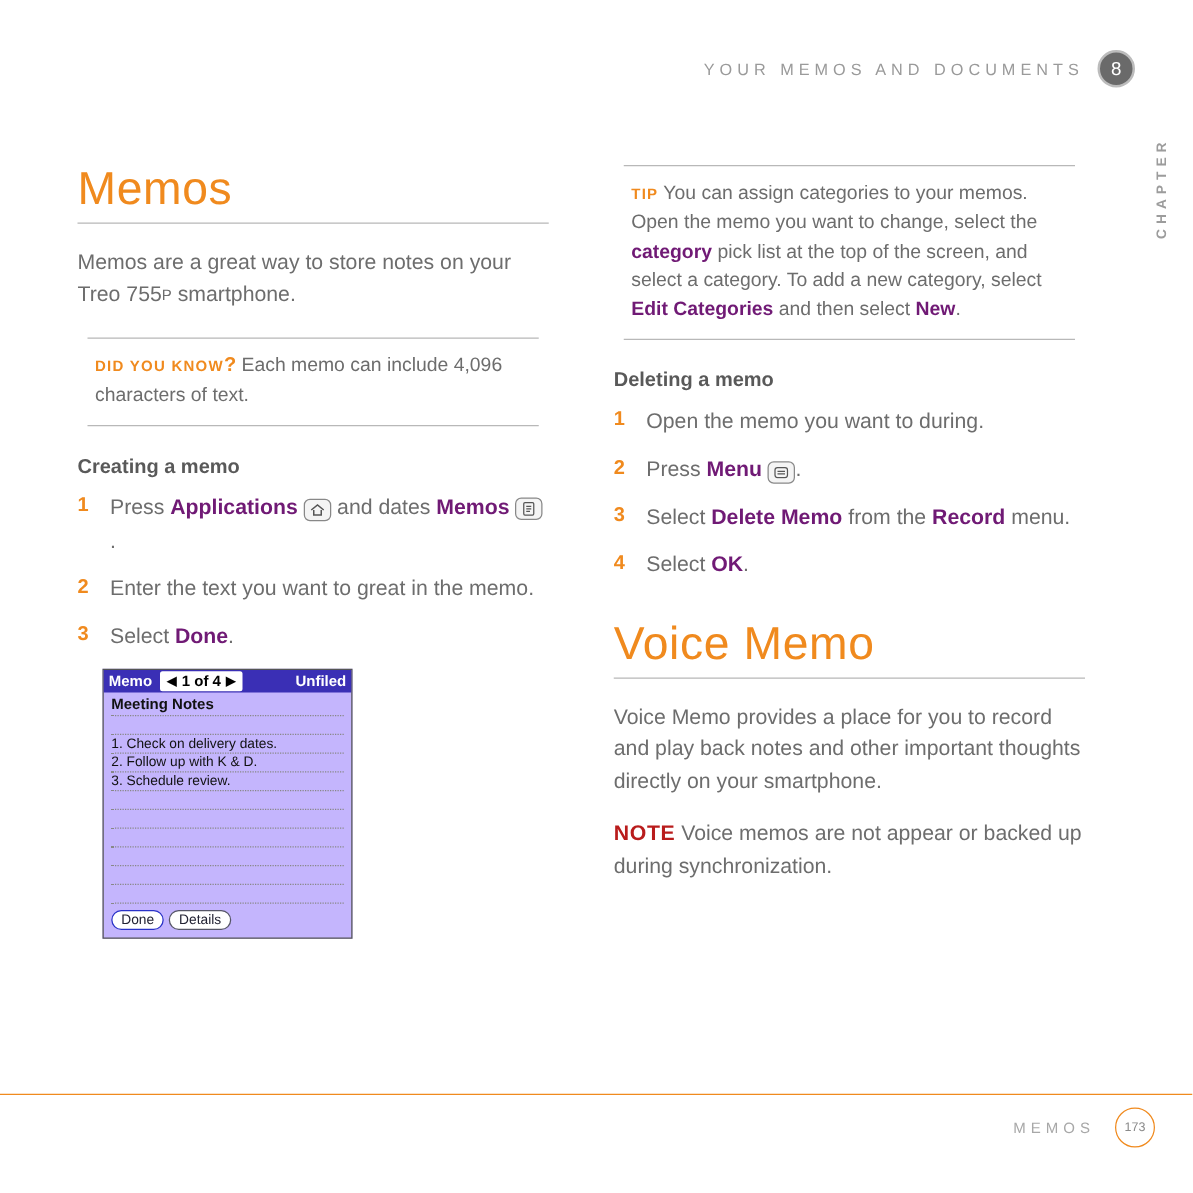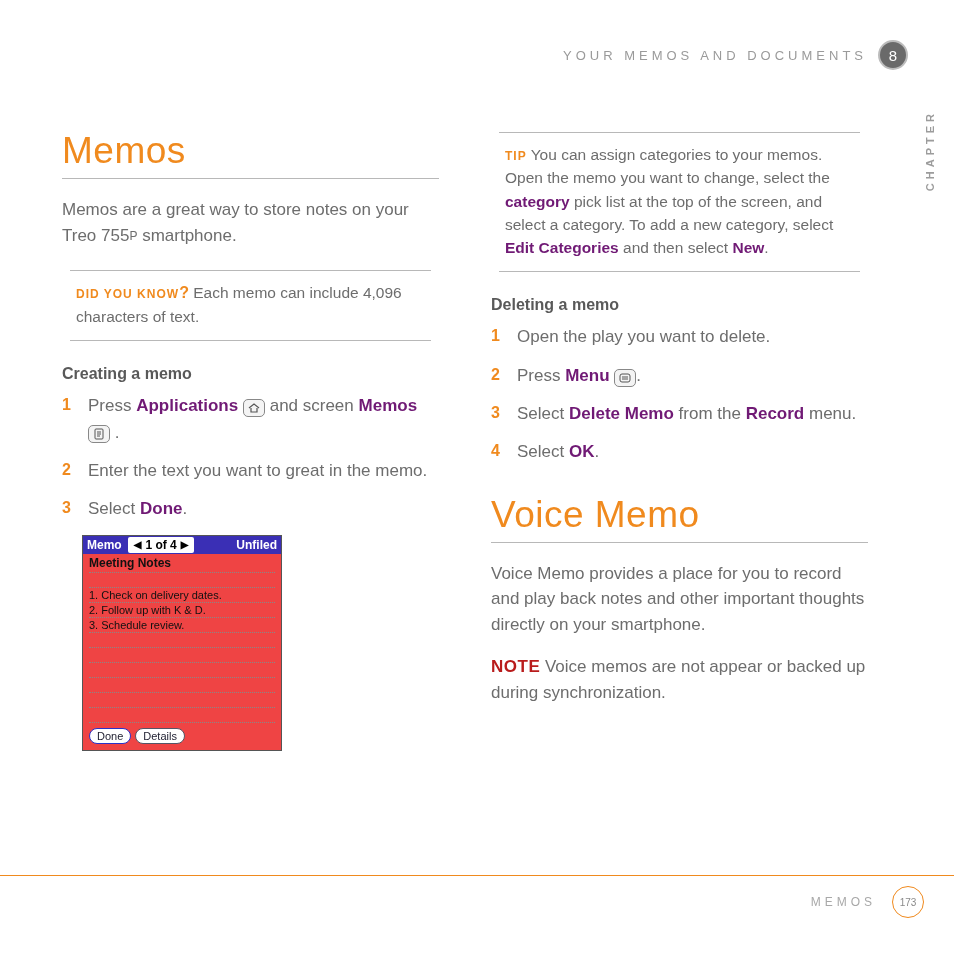--- a/index.html
+++ b/index.html
@@ -136,21 +136,21 @@
     color: #555;
   }
   b, strong { font-weight: 700; color: #701a75; }
 
   
   .memo-shot {
     width: 200px;
     margin-left: 20px;
     margin-top: 6px;
     border: 1px solid #555;
-    background: #ef4444;
+    background: #c4b5fd;
   }
   .memo-titlebar {
     background: #3a2fb5;
     color: #fff;
     display: flex;
     align-items: center;
     font: 700 12px Arial, sans-serif;
     height: 18px;
   }
   .memo-titlebar .t1 { padding: 0 4px; }
@@ -266,21 +266,21 @@
       <div class="subhead">Creating a memo</div>
 
       <ol class="steps">
         <li>
           <span>Press </span><b>Applications</b>
           <span class="kb">
             <svg width="12" height="10" viewBox="0 0 12 10">
                 <path d="M1 5 L6 1 L11 5 M3 5 V9 H9 V5" fill="none" stroke="#555" stroke-width="1.2"></path>
               </svg>
           </span>
-          <span> and screen </span><b>Memos</b>
+          <span> and dates </span><b>Memos</b>
           <span class="kb">
             <svg width="12" height="12" viewBox="0 0 12 12">
                 <rect x="2" y="1" width="8" height="10" rx="1" fill="none" stroke="#555" stroke-width="1"></rect>
                 <line x1="4" y1="4" x2="8" y2="4" stroke="#555"></line>
                 <line x1="4" y1="6" x2="8" y2="6" stroke="#555"></line>
                 <line x1="4" y1="8" x2="7" y2="8" stroke="#555"></line>
               </svg>
           </span><span> .</span>
         </li>
         <li>Enter the text you want to great in the memo.</li>
@@ -322,21 +322,21 @@
 
     <div class="col">
 
       <div class="callout" style="margin-top:2px;">
         <span class="callout-label">TIP</span><span> You can assign categories to your memos. Open the memo you want to change, select the </span><b>category</b><span> pick list at the top of the screen, and select a category. To add a new category, select </span><b>Edit Categories</b><span> and then select </span><b>New</b><span>.</span>
       </div>
 
       <div class="subhead">Deleting a memo</div>
 
       <ol class="steps">
-        <li>Open the play you want to delete.</li>
+        <li>Open the memo you want to during.</li>
         <li>
           <span>Press </span><b>Menu</b>
           <span class="kb">
             <svg width="12" height="10" viewBox="0 0 12 10">
                 <rect x="1" y="1" width="10" height="8" rx="2" fill="none" stroke="#555"></rect>
                 <line x1="3" y1="4" x2="9" y2="4" stroke="#555"></line>
                 <line x1="3" y1="6" x2="9" y2="6" stroke="#555"></line>
               </svg>
           </span><span>.</span>
         </li>

